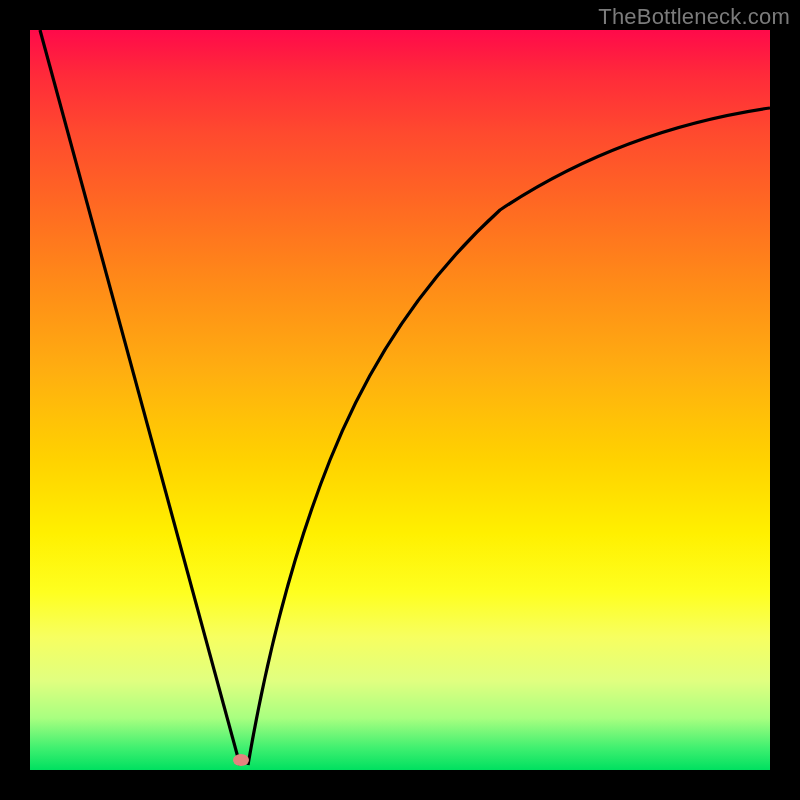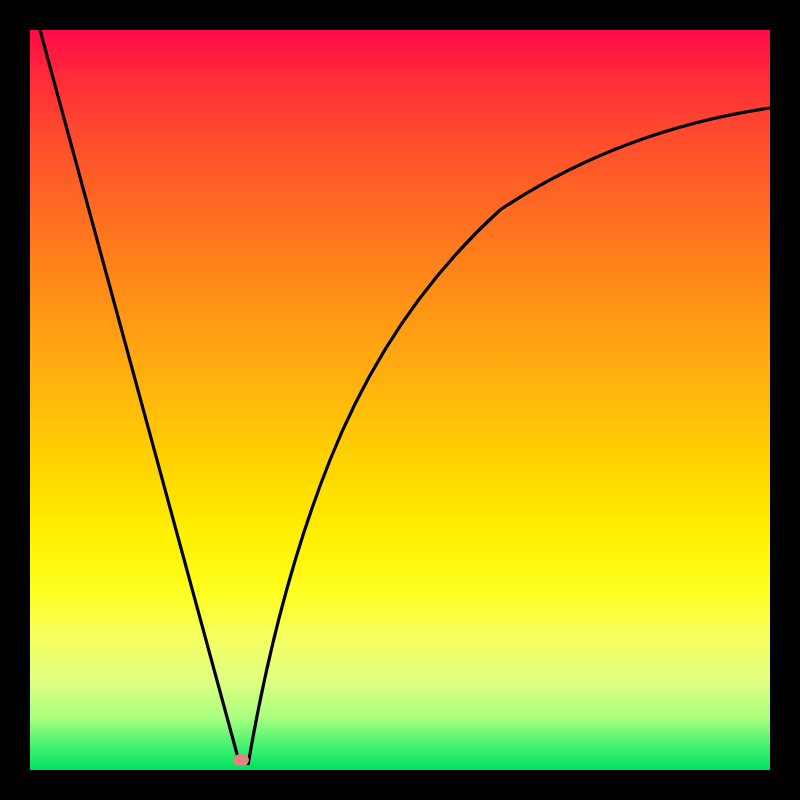--- a/index.html
+++ b/index.html
@@ -77,14 +77,15 @@
       <path d="M 218 735
                Q 248 560 300 430
                Q 360 280 470 180
                Q 590 100 740 78" stroke="#000" stroke-width="3.2" fill="none"></path>
     </svg>
 
     <div class="dot" style="left:203px; top:724px;"></div>
 
   </div>
 
+  <div class="watermark">TheBottleneck.com</div>
 
 </div>
 
 </body></html>

